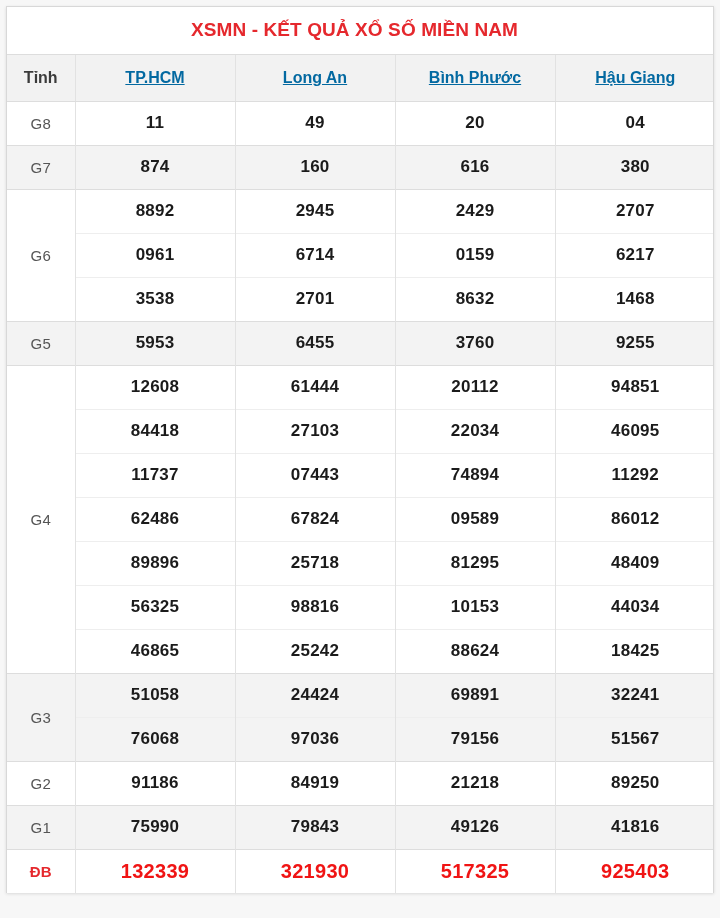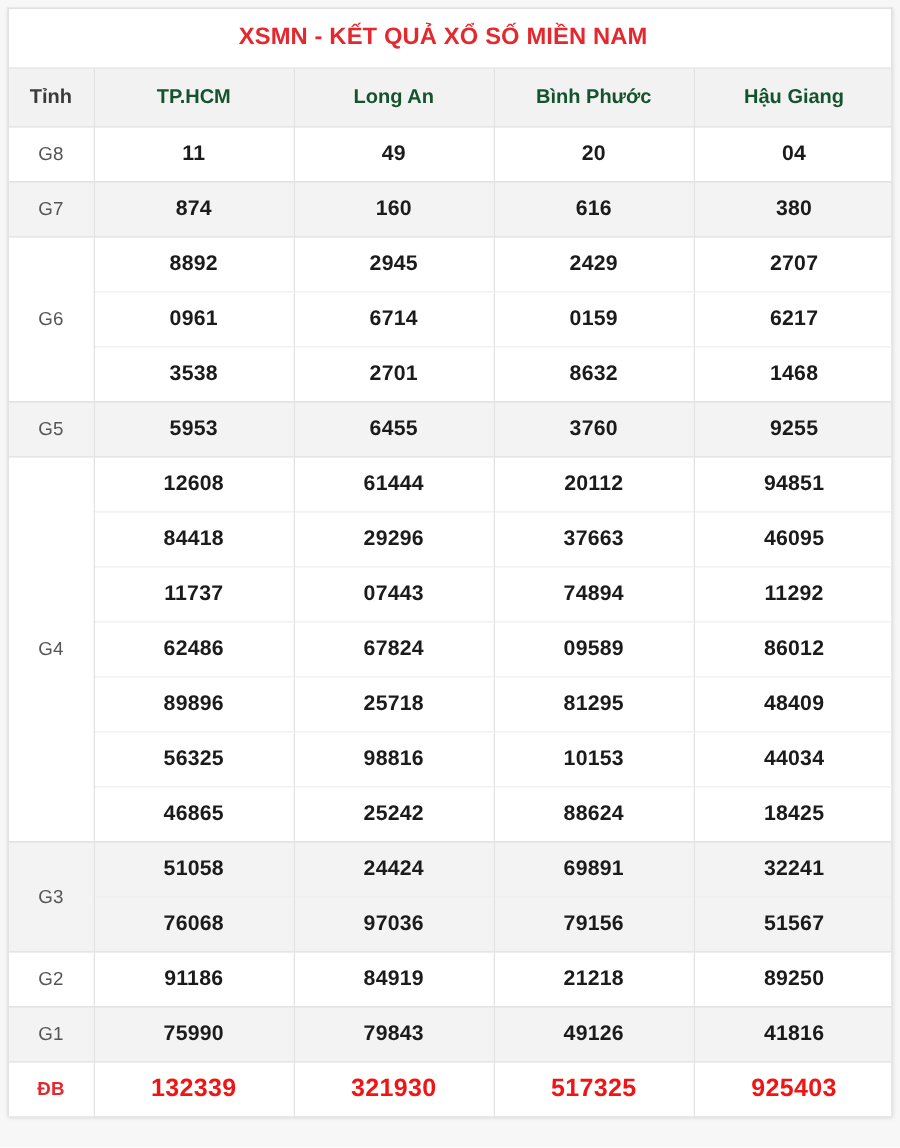--- a/index.html
+++ b/index.html
@@ -86,23 +86,24 @@
     background: #f2f2f2;
     height: 46px;
     border-bottom: 1px solid #dddddd;
   }
   .th-tinh {
     color: #3b3b3b;
     font-size: 16px;
     font-weight: bold;
   }
   .prov-link {
-    color: #14532d;
+    color: #0369a1;
     font-size: 16px;
     font-weight: bold;
+    text-decoration: underline;
     cursor: pointer;
   }
 
   .blk-white { background: #ffffff; }
   .blk-gray  { background: #f3f3f3; }
 
   .row-cell {
     height: 44px;
     font-size: 17px;
     font-weight: bold;
@@ -209,22 +210,22 @@
           </tr>
           <tr class="blk-white block-start">
             <td class="row-cell lbl-cell" rowspan="7">G4</td>
             <td class="row-cell">12608</td>
             <td class="row-cell">61444</td>
             <td class="row-cell">20112</td>
             <td class="row-cell">94851</td>
           </tr>
           <tr class="blk-white inner-sep">
             <td class="row-cell">84418</td>
-            <td class="row-cell">29296</td>
-            <td class="row-cell">37663</td>
+            <td class="row-cell">27103</td>
+            <td class="row-cell">22034</td>
             <td class="row-cell">46095</td>
           </tr>
           <tr class="blk-white inner-sep">
             <td class="row-cell">11737</td>
             <td class="row-cell">07443</td>
             <td class="row-cell">74894</td>
             <td class="row-cell">11292</td>
           </tr>
           <tr class="blk-white inner-sep">
             <td class="row-cell">62486</td>

